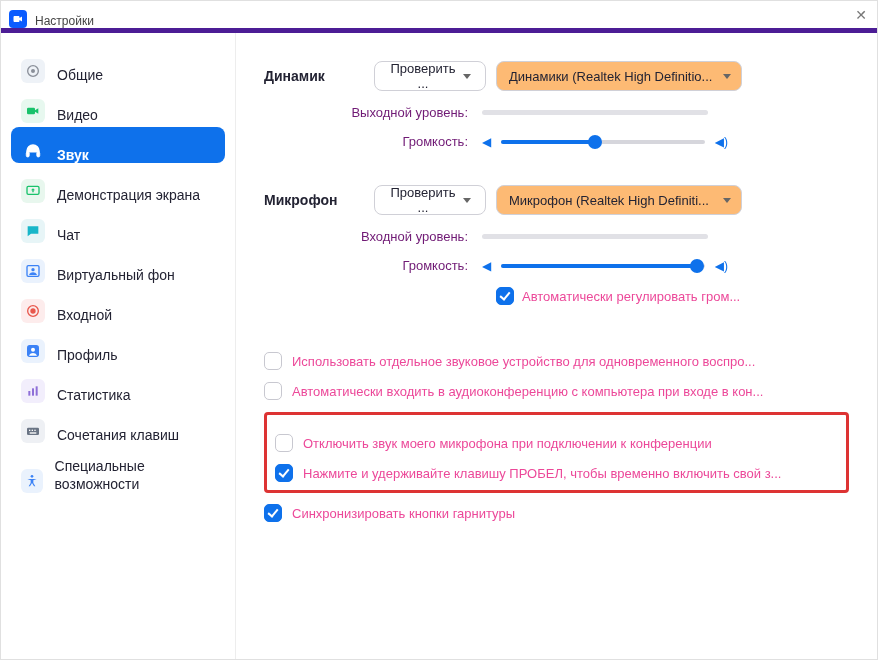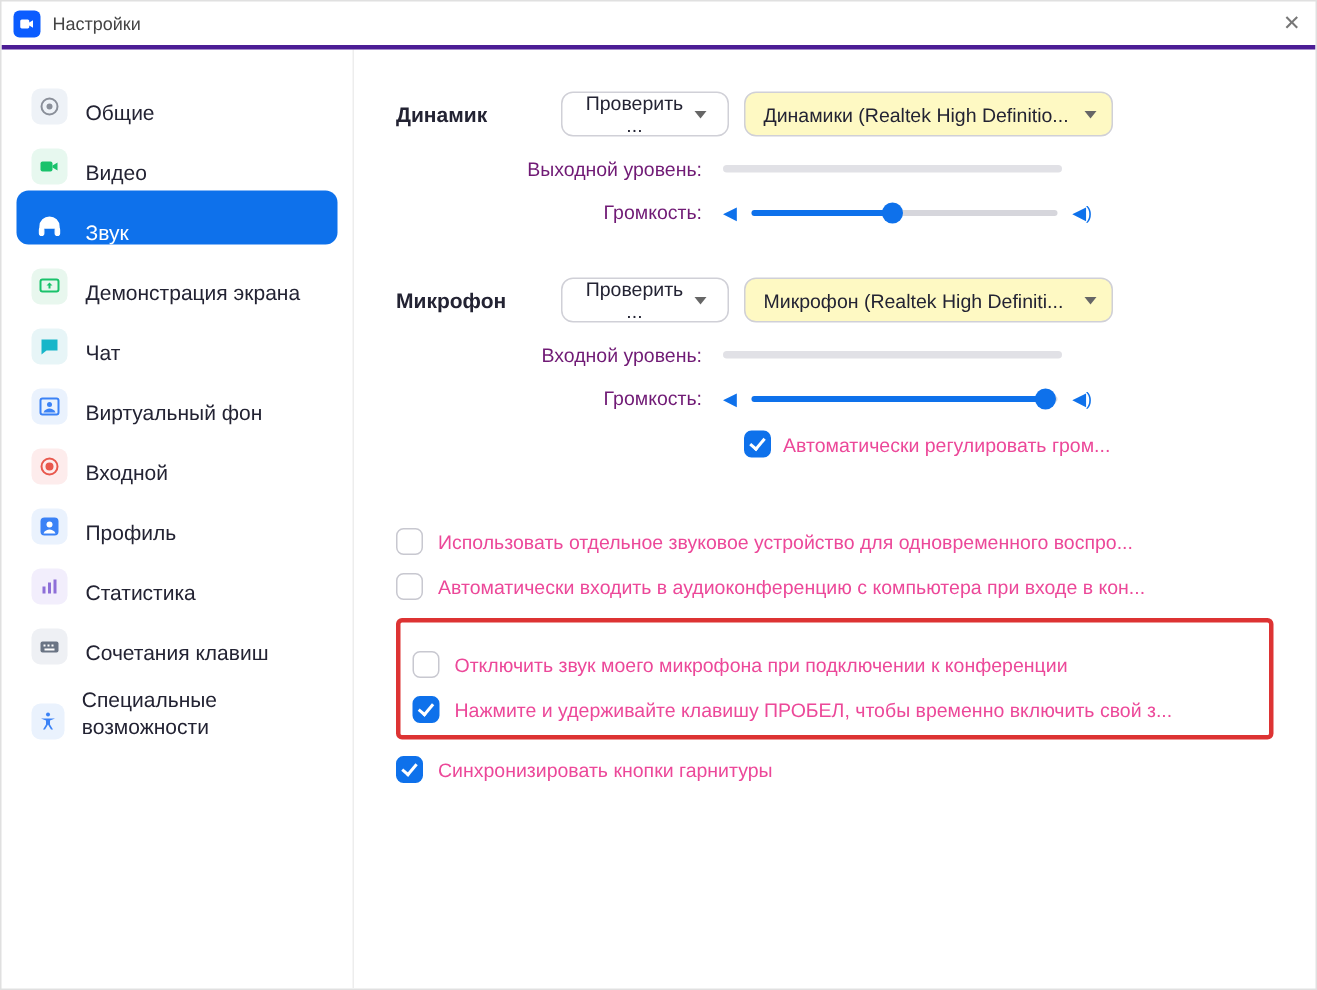--- a/index.html
+++ b/index.html
@@ -1,36 +1,36 @@
 <!DOCTYPE html>
 <html><head>
 <meta charset="utf-8">
 <style>
   * { box-sizing: border-box; margin: 0; padding: 0; }
   body { font-family: -apple-system, "Segoe UI", Arial, sans-serif; font-size: 13px; color: #232333; width: 878px; height: 660px; overflow: hidden; background: #fff; border: 1px solid #e0e0e0; }
-  .titlebar { height: 32px; display: flex; align-items: center; padding: 0 8px; border-bottom: 3px solid #4c1d95; position: relative; }
+  .titlebar { height: 32px; display: flex; align-items: flex-end; padding: 0 8px; border-bottom: 5px solid #4c1d95; position: relative; }
   .titlebar .app-icon { width: 18px; height: 18px; border-radius: 4px; background: #0B5CFF; position: relative; margin-right: 8px; display: inline-flex; align-items: center; justify-content: center; }
   .titlebar .app-icon svg { width: 12px; height: 12px; }
   .titlebar .title { font-size: 12px; color: #444; }
   .titlebar .close { position: absolute; right: 10px; top: 6px; font-size: 14px; color: #777; font-family: Arial; cursor: pointer; }
   .layout { display: flex; height: calc(100% - 32px); }
   .sidebar { width: 235px; border-right: 1px solid #ededed; padding: 14px 10px 10px 10px; }
   .side-item { display: flex; align-items: flex-end; height: 36px; border-radius: 8px; padding: 0 10px; margin-bottom: 4px; cursor: pointer; }
   .side-item .icon-wrap { width: 24px; height: 24px; border-radius: 6px; display: inline-flex; align-items: center; justify-content: center; margin-right: 12px; }
   .side-item .label { font-size: 14px; }
   .side-item.active { background: #0E71EB; }
-  .side-item.active .label { color: #fff; font-weight: 400; }
+  .side-item.active .label { color: #fff; font-weight: 700; }
   .side-item.active .icon-wrap svg path, .side-item.active .icon-wrap svg rect, .side-item.active .icon-wrap svg circle { stroke: #fff; fill: #fff; }
   .content { flex: 1; padding: 28px 28px 20px 28px; position: relative; }
   .section-row { display: flex; align-items: center; margin-bottom: 14px; }
   .section-title { width: 110px; font-weight: 700; font-size: 14px; color: #232333; }
   .btn { height: 30px; border: 1px solid #d0d0d7; border-radius: 8px; background: #fff; font-size: 13px; color: #232333; padding: 0 14px; cursor: pointer; display: inline-flex; align-items: center; }
   .btn.test { width: 112px; justify-content: flex-start; }
   .btn.test::after { content: ""; border-left: 4px solid transparent; border-right: 4px solid transparent; border-top: 5px solid #666; margin-left: 6px; }
-  .select { height: 30px; border: 1px solid #d0d0d7; border-radius: 8px; background: #fef9c3; font-size: 13px; color: #232333; padding: 0 26px 0 12px; width: 246px; cursor: pointer; display: inline-flex; align-items: center; position: relative; margin-left: 10px; white-space: nowrap; overflow: hidden; }
+  .select { height: 30px; border: 1px solid #d0d0d7; border-radius: 8px; background: #fdba74; font-size: 13px; color: #232333; padding: 0 26px 0 12px; width: 246px; cursor: pointer; display: inline-flex; align-items: center; position: relative; margin-left: 10px; white-space: nowrap; overflow: hidden; }
   .select::after { content: ""; position: absolute; right: 10px; top: 12px; border-left: 4px solid transparent; border-right: 4px solid transparent; border-top: 5px solid #666; }
   .row-label { display: flex; align-items: center; margin-bottom: 14px; }
   .row-label .lbl { width: 218px; text-align: right; padding-right: 14px; color: #701a75; font-size: 13px; }
   .meter { width: 226px; height: 5px; border-radius: 3px; background: #e1e1e6; position: relative; }
   .slider-wrap { display: flex; align-items: center; width: 246px; }
   .vol-icon { color: #0E71EB; font-size: 12px; }
   .slider { flex: 1; height: 4px; border-radius: 2px; margin: 0 10px; position: relative; }
   .slider .track-bg { position: absolute; inset: 0; background: #d6d6dc; border-radius: 2px; }
   .slider .track-fill { position: absolute; top: 0; bottom: 0; left: 0; background: #0E71EB; border-radius: 2px; }
   .slider .thumb { position: absolute; top: 50%; width: 14px; height: 14px; border-radius: 50%; background: #0E71EB; transform: translate(-50%, -50%); }

